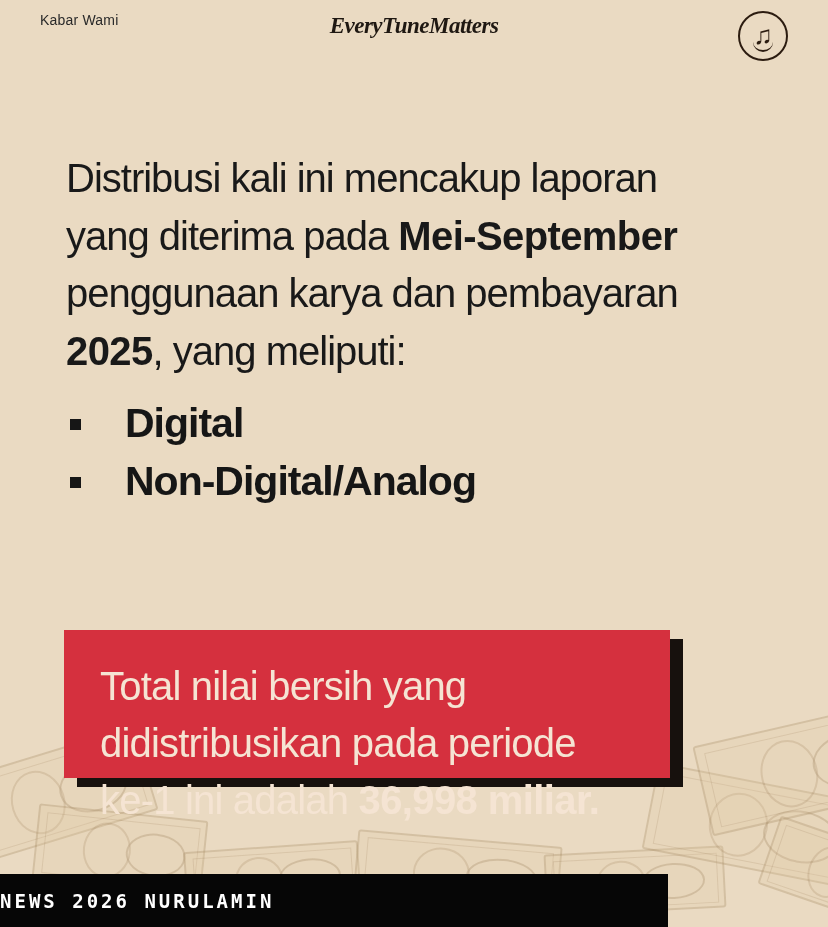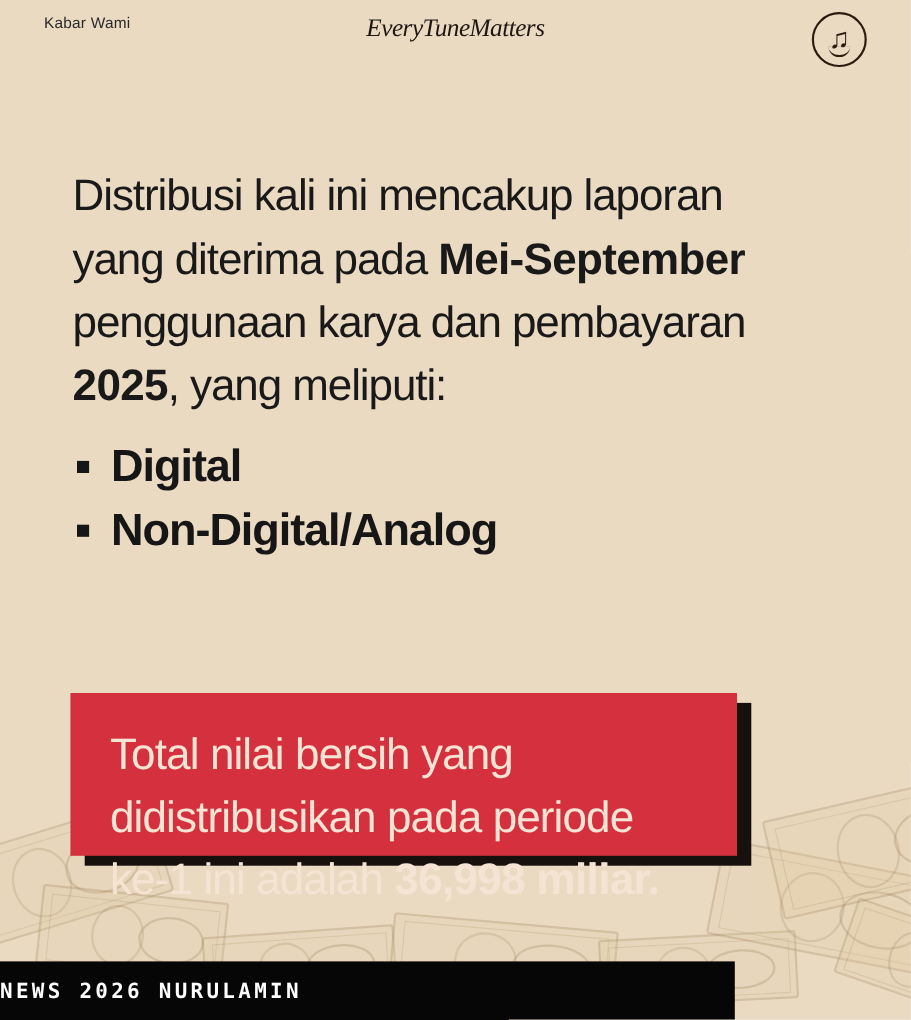--- a/index.html
+++ b/index.html
@@ -11,21 +11,21 @@
     font-family:"Liberation Sans", sans-serif;
   }
 
   
   .brand-left{
     position:absolute;left:40px;top:12px;
     font-size:14px;letter-spacing:.2px;color:#2a2a2a;text-align:right;
   }
   .wordmark{
     position:absolute;left:50%;top:13px;transform:translateX(-50%);
-    font-family:"Liberation Serif", serif;font-style:italic;font-weight:400;
+    font-family:"Liberation Serif", serif;font-style:italic;font-weight:700;
     font-size:23px;letter-spacing:-.5px;color:#1f1812;white-space:nowrap;
   }
   .logo{
     position:absolute;left:738px;top:11px;width:50px;height:50px;
     border:2.5px solid #2c1c10;border-radius:50%;
     box-sizing:border-box;
     display:flex;align-items:center;justify-content:center;
     color:#2c1c10;
   }
   .logo .note{font-size:26px;line-height:1;transform:translateY(-1px);}
@@ -43,20 +43,21 @@
   .b{font-weight:700;letter-spacing:-.6px;}
 
   
   .bullets{
     position:absolute;left:70px;top:394px;margin:0;padding:0;list-style:none;
   }
   .bullets li{
     display:flex;align-items:center;height:58px;
     font-size:41px;font-weight:700;letter-spacing:-1px;color:#161616;
     white-space:nowrap;
+    gap:24px;
   }
   .sq{
     width:11px;height:11px;background:#161616;flex:0 0 auto;
     margin-right:20px;margin-top:2px;
   }
 
   
   .redbox{
     position:absolute;left:64px;top:630px;width:606px;height:148px;
     background:#d5303e;

